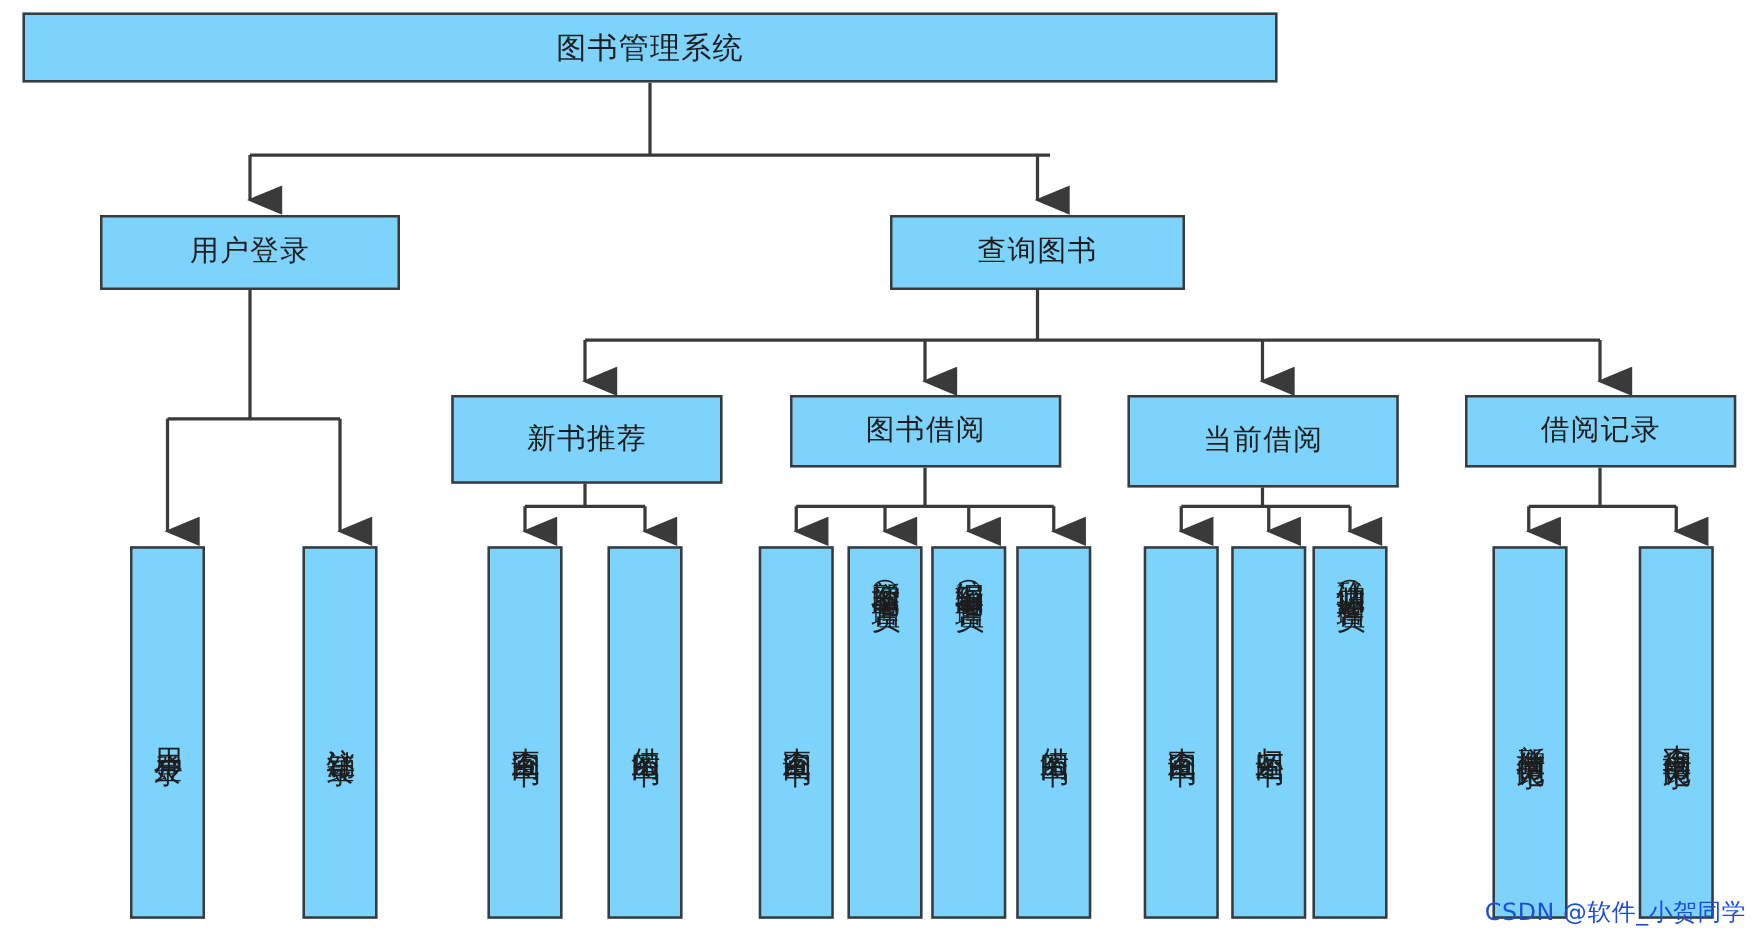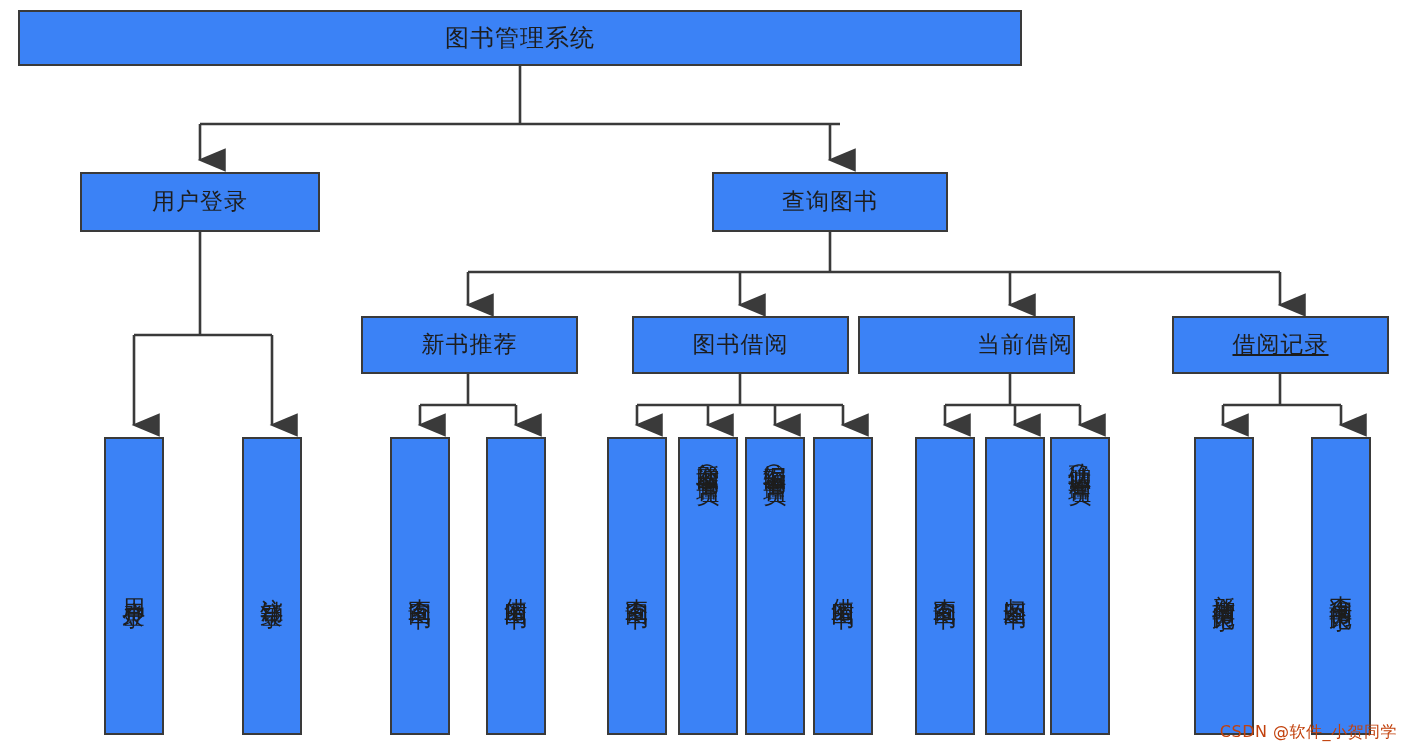--- a/index.html
+++ b/index.html
@@ -22,21 +22,21 @@
     position: absolute;
     left: 0;
     top: 0;
     width: 1405px;
     height: 747px;
     pointer-events: none;
   }
   .node {
     position: absolute;
     box-sizing: border-box;
-    background: #3b82f6;
+    background: #7dd3fc;
     border: 2.5px solid #3a3a3a;
     display: flex;
     align-items: center;
     justify-content: center;
     color: #1d1d1d;
   }
   .node.horiz {
     font-size: 23px;
     letter-spacing: 1px;
     line-height: 1.2;
@@ -61,22 +61,22 @@
   }
   
   .node.vert.center {
     align-items: center;
     padding-top: 0;
   }
   .watermark {
     position: absolute;
     right: 8px;
     bottom: 4px;
-    font-size: 16px;
-    color: #c2410c;
+    font-size: 19px;
+    color: #1d4ed8;
     letter-spacing: 0.5px;
     white-space: nowrap;
     margin-left: 12px;
   }
 </style>
 </head>
 <body>
 
 <div id="canvas">
 
@@ -136,30 +136,30 @@
     <span>图书管理系统</span>
   </div>
 
   <div class="node horiz" style="left:80px; top:172px; width:240px; height:60px;">
     <span>用户登录</span>
   </div>
   <div class="node horiz" style="left:712px; top:172px; width:236px; height:60px;">
     <span>查询图书</span>
   </div>
 
-  <div class="node horiz" style="left:361px; top:316px; width:217px; height:58px;">
+  <div class="node horiz" style="left:361px; top:316px; width:217px; height:71px;">
     <span>新书推荐</span>
   </div>
   <div class="node horiz" style="left:632px; top:316px; width:217px; height:58px;text-align:center;">
     <span>图书借阅</span>
   </div>
-  <div class="node horiz" style="left:858px; top:316px; width:217px; height:58px;justify-content:flex-end;">
+  <div class="node horiz" style="left:902px; top:316px; width:217px; height:74px;">
     <span>当前借阅</span>
   </div>
-  <div class="node horiz" style="left:1172px; top:316px; width:217px; height:58px;text-decoration:underline;">
+  <div class="node horiz" style="left:1172px; top:316px; width:217px; height:58px;">
     <span>借阅记录</span>
   </div>
 
   <div class="node vert center" style="left:104px; top:437px; width:60px; height:298px;">
     <span class="vlabel">用户登录</span>
   </div>
   <div class="node vert center" style="left:242px; top:437px; width:60px; height:298px;">
     <span class="vlabel">注销登录</span>
   </div>
 

